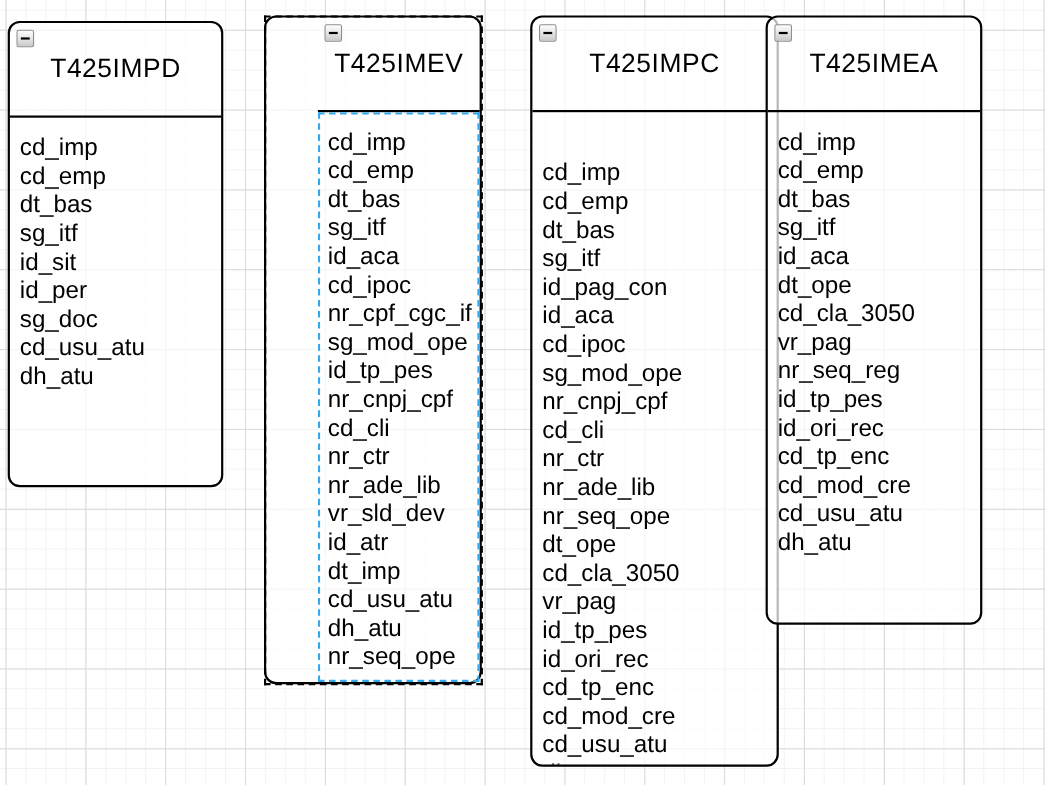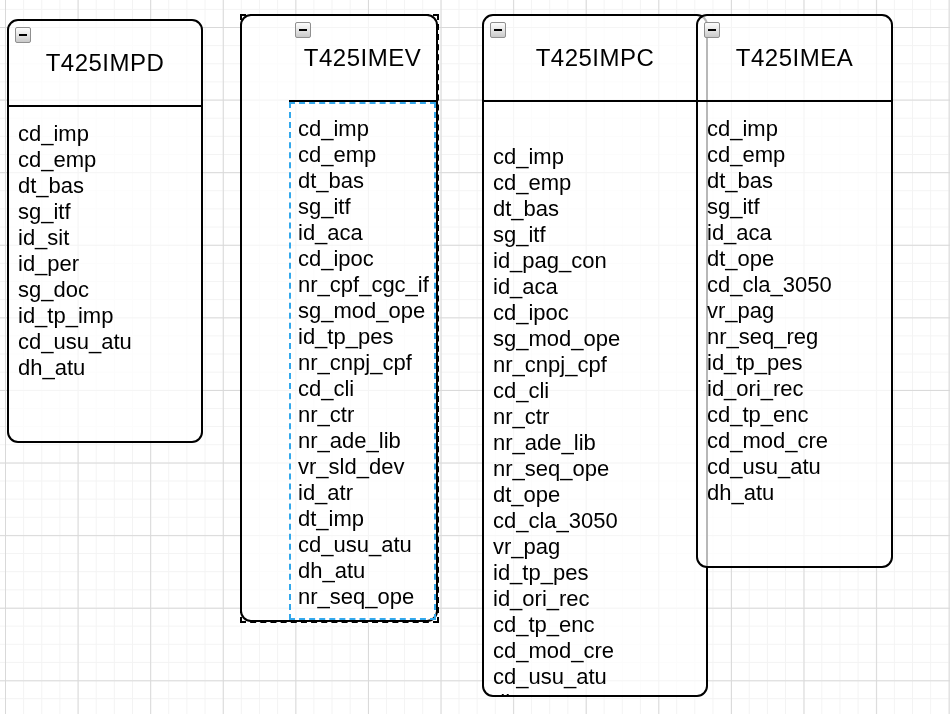--- a/index.html
+++ b/index.html
@@ -69,21 +69,20 @@
       <div class="entity-title">T425IMPD</div>
     </div>
     <div class="entity-body">
         <div class="field-row">cd_imp</div>
         <div class="field-row">cd_emp</div>
         <div class="field-row">dt_bas</div>
         <div class="field-row">sg_itf</div>
         <div class="field-row">id_sit</div>
         <div class="field-row">id_per</div>
         <div class="field-row">sg_doc</div>
-        <div class="field-row">id_tp_imp</div>
         <div class="field-row">cd_usu_atu</div>
         <div class="field-row">dh_atu</div>
       </div>
   </div>
     <div class="entity selected" style="left: 240px; top: 14px; width: 198px; height: 608px; padding-left: 47px;">
     <div class="entity-header">
       <div class="collapse-button">
         <span class="minus-glyph"></span>
       </div>
       <div class="entity-title">T425IMEV</div>

